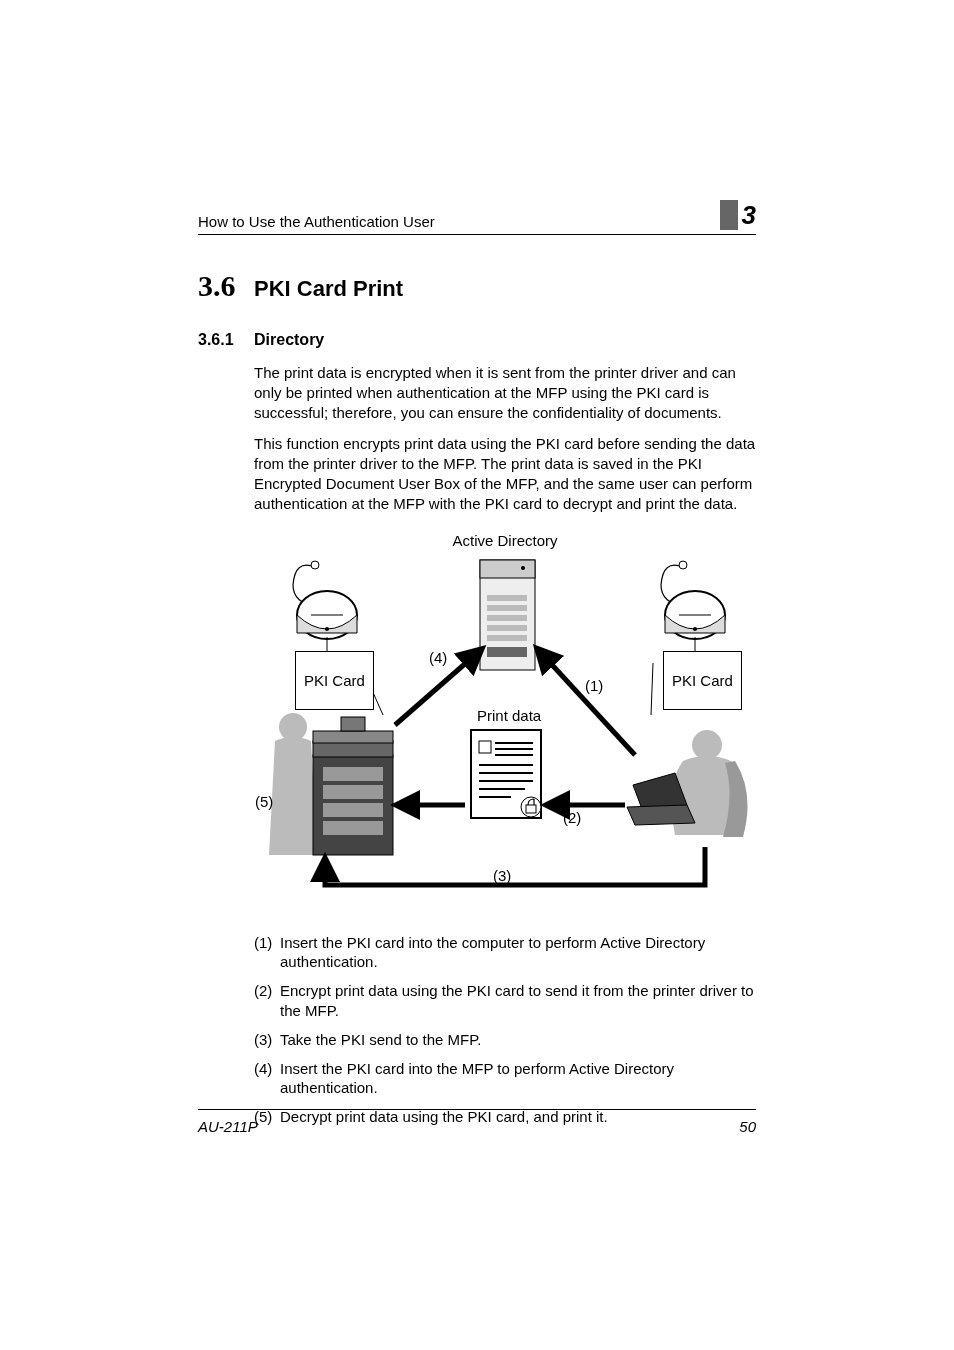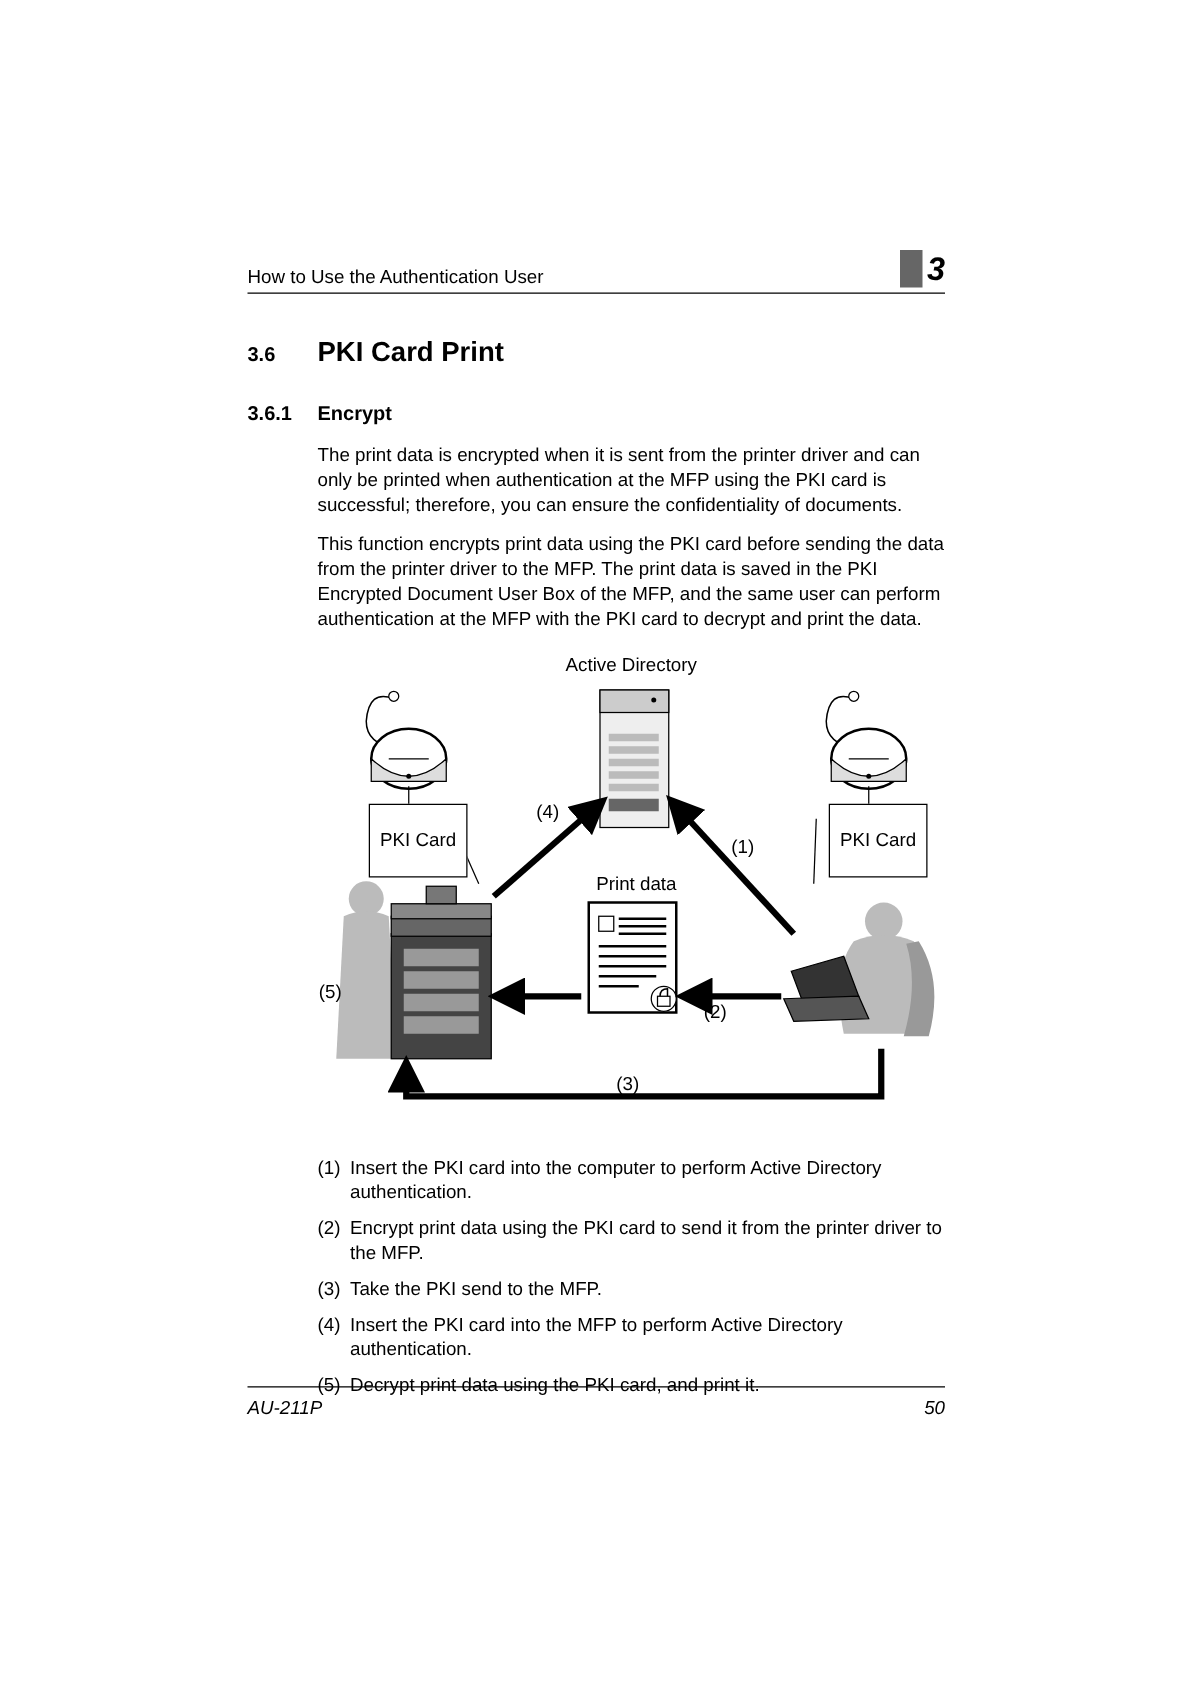--- a/index.html
+++ b/index.html
@@ -46,22 +46,23 @@
     line-height: 30px;
   }
 
   .sec-row {
     display: flex;
     align-items: baseline;
     margin-bottom: 28px;
   }
   .sec-num {
     width: 56px;
-    font-size: 16px;
-    font-weight: 700;
+    font-size: 30px;
+    font-weight: 700;
+    font-family: Liberation Serif, serif;
   }
   .sec-title {
     font-size: 22px;
     font-weight: 700;
   }
 
   .subsec-row {
     display: flex;
     align-items: center;
     margin-bottom: 14px;
@@ -158,21 +159,21 @@
     </div>
   </div>
 
   <div class="sec-row">
     <div class="sec-num">3.6</div>
     <div class="sec-title">PKI Card Print</div>
   </div>
 
   <div class="subsec-row">
     <div class="subsec-num">3.6.1</div>
-    <div class="subsec-title">Encrypt</div>
+    <div class="subsec-title">Directory</div>
   </div>
 
   <div class="body-text">The print data is encrypted when it is sent from the printer driver and can only be printed when authentication at the MFP using the PKI card is successful; therefore, you can ensure the confidentiality of documents.</div>
   <div class="body-text">This function encrypts print data using the PKI card before sending the data from the printer driver to the MFP. The print data is saved in the PKI Encrypted Document User Box of the MFP, and the same user can perform authentication at the MFP with the PKI card to decrypt and print the data.</div>
 
   <div class="figure-wrap">
     <div class="fig-caption">Active Directory</div>
 
     <div class="diagram">
       <svg viewBox="0 0 500 360" width="500" height="360">

